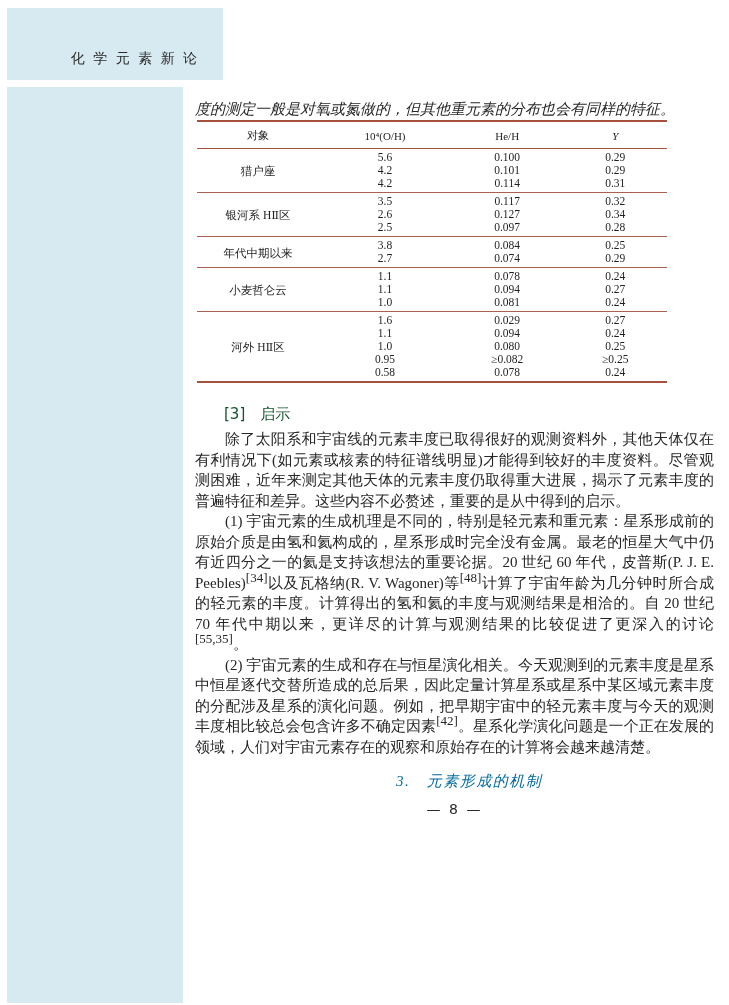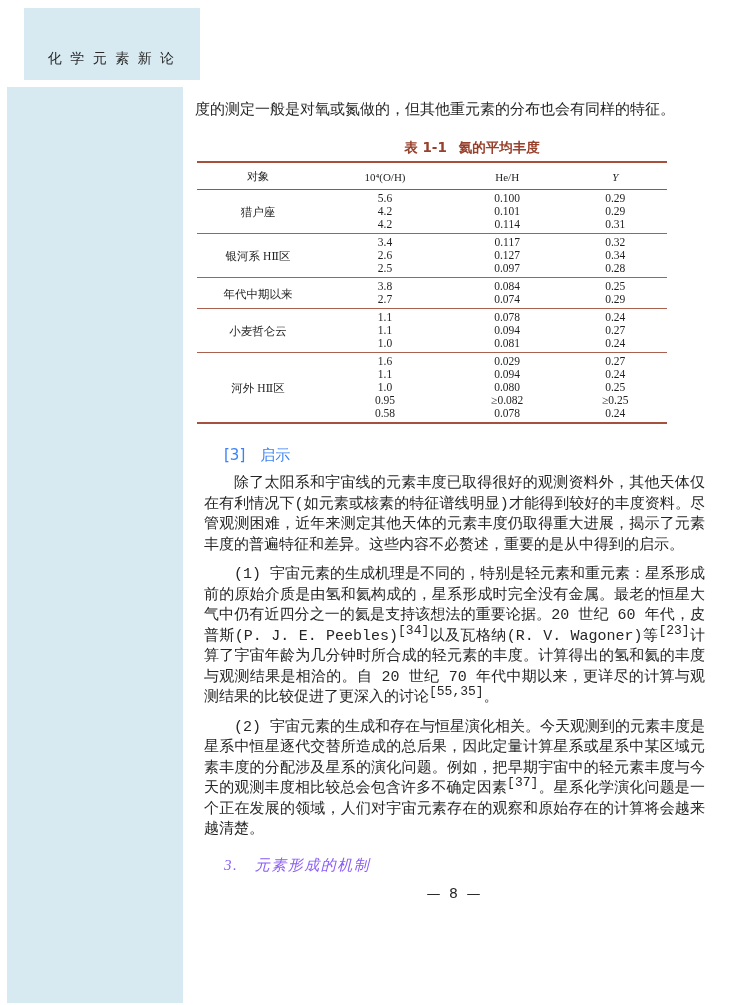--- a/index.html
+++ b/index.html
@@ -5,44 +5,45 @@
   html, body { margin: 0; padding: 0; }
   body {
     width: 729px; height: 1005px;
     background: #ffffff;
     position: relative;
     overflow: hidden;
     font-family: "Liberation Serif", "DejaVu Serif", serif;
     color: #262626;
   }
   .band-top {
-    position: absolute; left: 24px; top: 8px;
+    position: absolute; left: 7px; top: 8px;
     width: 176px; height: 72px;
     background: #d8eaf1;
-    display: flex; align-items: flex-end; justify-content: center;
+    display: flex; align-items: flex-end; justify-content: center; padding-left: 40px;
   }
   .band-title {
     font-family: "DejaVu Sans", "Liberation Sans", sans-serif;
     font-size: 14px; color: #2a2a2a;
     letter-spacing: 2px;
     padding-bottom: 12px;
     white-space: nowrap;
   }
   .sidebar {
     position: absolute; left: 7px; top: 87px;
     width: 176px; height: 916px;
     background: #d8eaf1;
   }
   .content {
     position: absolute; left: 195px; top: 99px;
     width: 519px;
   }
   .intro-line {
     margin: 0; font-size: 15px; line-height: 21px;
     text-align: justify;
+    font-style: italic;
   }
   .tbl-caption {
     width: 470px; position: relative; left: 42px;
     text-align: center;
     margin: 19px 0 4px 0;
     font-size: 13.5px; font-weight: bold;
     color: #97402c;
     font-family: "DejaVu Sans", "Liberation Sans", sans-serif;
   }
   .cap-gap { display: inline-block; width: 12px; }
@@ -62,35 +63,36 @@
   table.tbl td {
     text-align: center; padding: 0;
     line-height: 13px; height: 13px;
     vertical-align: middle;
   }
   table.tbl tbody tr:first-child td { padding-top: 2px; }
   table.tbl tbody tr:last-child td { padding-bottom: 2px; }
   .y-head { font-style: italic; }
   .sec-insight {
     margin: 22px 0 5px 0; padding-left: 29px;
-    font-size: 15px; color: #3b82f6;
+    font-size: 15px; color: #14532d;
     font-family: "DejaVu Sans", "Liberation Sans", sans-serif;
   }
   .body-para {
-    margin: 9px; font-size: 15px; line-height: 20.5px;
-    text-align: justify; text-indent: 2em; font-family: Liberation Mono, monospace;
+    margin: 0; font-size: 15px; line-height: 20.5px;
+    text-align: justify; text-indent: 2em;
   }
   .body-para sup {
     font-size: 13px; line-height: 0; vertical-align: super;
   }
   .sec-mechanism {
     margin: 15px 0 6px 0; padding-left: 29px;
-    font-size: 15px; color: #8b5cf6;
+    font-size: 15px; color: #0369a1;
     font-style: italic; letter-spacing: 1.5px;
     font-family: "Liberation Serif", "DejaVu Serif", serif;
+    text-align: center;
   }
   .page-number {
     margin-top: 10px; text-align: center;
     font-size: 14px; color: #2a2a2a;
     font-family: "DejaVu Sans", "Liberation Sans", sans-serif;
     letter-spacing: 2px;
   }
 </style>
 </head>
 <body>
@@ -98,21 +100,20 @@
 <div class="band-top">
   <div class="band-title">化 学 元 素 新 论</div>
 </div>
 
 <div class="sidebar"></div>
 
 <div class="content">
 
   <p class="intro-line">度的测定一般是对氧或氮做的，但其他重元素的分布也会有同样的特征。</p>
 
-  <div class="tbl-caption"><span>表 1-1</span><span class="cap-gap"></span><span>氦的平均丰度</span></div>
 
   <table class="tbl">
     <colgroup>
         <col style="width:26%">
         <col style="width:28%">
         <col style="width:24%">
         <col style="width:22%">
       </colgroup>
     <thead>
       <tr>
@@ -136,21 +137,21 @@
       </tr>
       <tr>
         <td>4.2</td>
         <td>0.114</td>
         <td>0.31</td>
       </tr>
     </tbody>
     <tbody>
       <tr>
         <td rowspan="3">银河系 HⅡ区</td>
-        <td>3.4</td>
+        <td>3.5</td>
         <td>0.117</td>
         <td>0.32</td>
       </tr>
       <tr>
         <td>2.6</td>
         <td>0.127</td>
         <td>0.34</td>
       </tr>
       <tr>
         <td>2.5</td>
@@ -216,22 +217,22 @@
         <td>0.078</td>
         <td>0.24</td>
       </tr>
     </tbody>
   </table>
 
   <div class="sec-insight">[3]　启示</div>
 
   <p class="body-para">除了太阳系和宇宙线的元素丰度已取得很好的观测资料外，其他天体仅在有利情况下(如元素或核素的特征谱线明显)才能得到较好的丰度资料。尽管观测困难，近年来测定其他天体的元素丰度仍取得重大进展，揭示了元素丰度的普遍特征和差异。这些内容不必赘述，重要的是从中得到的启示。</p>
 
-  <p class="body-para"><span>(1) 宇宙元素的生成机理是不同的，特别是轻元素和重元素：星系形成前的原始介质是由氢和氦构成的，星系形成时完全没有金属。最老的恒星大气中仍有近四分之一的氦是支持该想法的重要论据。20 世纪 60 年代，皮普斯(P. J. E. Peebles)</span><sup>[34]</sup><span>以及瓦格纳(R. V. Wagoner)等</span><sup>[23]</sup><span>计算了宇宙年龄为几分钟时所合成的轻元素的丰度。计算得出的氢和氦的丰度与观测结果是相洽的。自 20 世纪 70 年代中期以来，更详尽的计算与观测结果的比较促进了更深入的讨论</span><sup>[55,35]</sup><span>。</span></p>
-
-  <p class="body-para"><span>(2) 宇宙元素的生成和存在与恒星演化相关。今天观测到的元素丰度是星系中恒星逐代交替所造成的总后果，因此定量计算星系或星系中某区域元素丰度的分配涉及星系的演化问题。例如，把早期宇宙中的轻元素丰度与今天的观测丰度相比较总会包含许多不确定因素</span><sup>[37]</sup><span>。星系化学演化问题是一个正在发展的领域，人们对宇宙元素存在的观察和原始存在的计算将会越来越清楚。</span></p>
+  <p class="body-para"><span>(1) 宇宙元素的生成机理是不同的，特别是轻元素和重元素：星系形成前的原始介质是由氢和氦构成的，星系形成时完全没有金属。最老的恒星大气中仍有近四分之一的氦是支持该想法的重要论据。20 世纪 60 年代，皮普斯(P. J. E. Peebles)</span><sup>[34]</sup><span>以及瓦格纳(R. V. Wagoner)等</span><sup>[48]</sup><span>计算了宇宙年龄为几分钟时所合成的轻元素的丰度。计算得出的氢和氦的丰度与观测结果是相洽的。自 20 世纪 70 年代中期以来，更详尽的计算与观测结果的比较促进了更深入的讨论</span><sup>[55,35]</sup><span>。</span></p>
+
+  <p class="body-para"><span>(2) 宇宙元素的生成和存在与恒星演化相关。今天观测到的元素丰度是星系中恒星逐代交替所造成的总后果，因此定量计算星系或星系中某区域元素丰度的分配涉及星系的演化问题。例如，把早期宇宙中的轻元素丰度与今天的观测丰度相比较总会包含许多不确定因素</span><sup>[42]</sup><span>。星系化学演化问题是一个正在发展的领域，人们对宇宙元素存在的观察和原始存在的计算将会越来越清楚。</span></p>
 
   <div class="sec-mechanism">3.　元素形成的机制</div>
 
 
   <div class="page-number">— 8 —</div>
 
 </div>
 
 </body></html>

